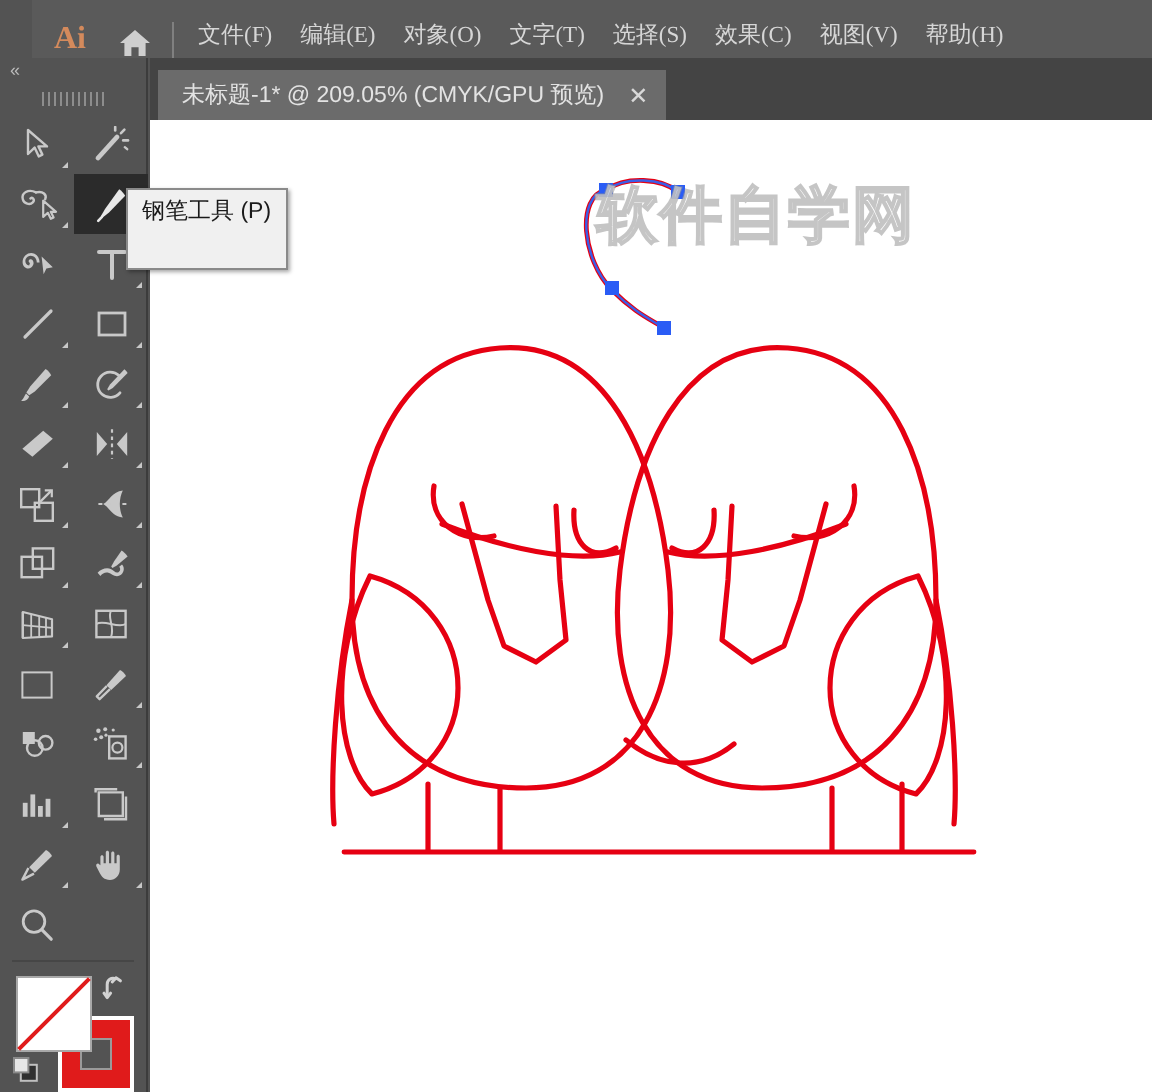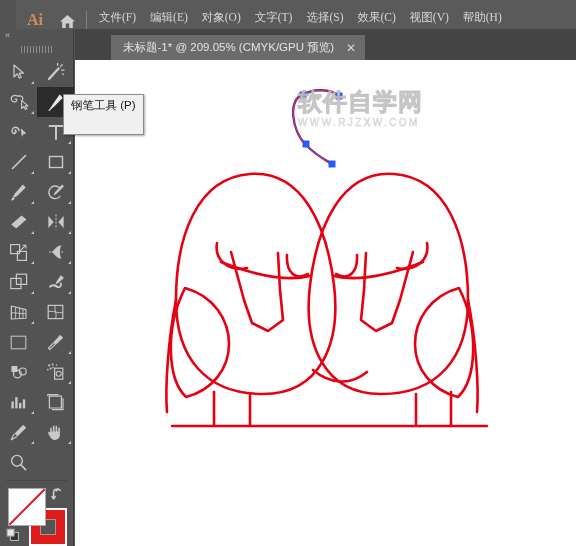--- a/index.html
+++ b/index.html
@@ -72,21 +72,20 @@
   }
   #doc-tab {
     position: absolute;
     left: 4px; top: 6px;
     height: 25px;
     background: #6b6b6b;
     display: flex;
     align-items: center;
     padding: 0 6px 0 12px;
     box-sizing: border-box;
-    margin-left: 32px;
   }
   #doc-tab-title {
     color: #e3e3e3;
     font-size: 11.5px;
     white-space: nowrap;
   }
   #doc-tab-close {
     color: #d8d8d8;
     font-size: 12px;
     margin-left: 12px;
@@ -233,27 +232,27 @@
 
   
   #watermark {
     position: absolute;
     left: 298px; top: 92px;
     z-index: 25;
     pointer-events: none;
     user-select: none;
   }
   #wm-main {
-    font-size: 24px;
+    font-size: 31px;
     font-weight: bold;
     color: rgba(255,255,255,0.80);
     letter-spacing: 1px;
     line-height: 1;
     -webkit-text-stroke: 1px rgba(150,150,150,0.55);
-    font-family: Liberation Mono, monospace;
+    font-family: Liberation Sans, sans-serif;
   }
   #wm-sub {
     font-size: 10px;
     color: rgba(255,255,255,0.82);
     letter-spacing: 2.4px;
     margin-top: 1px;
     -webkit-text-stroke: 0.5px rgba(150,150,150,0.5);
   }
 </style>
 </head>
@@ -611,16 +610,15 @@
         <rect x="299.5" y="91.5" width="7" height="7" fill="#2a5cf5"></rect>
         <rect x="335.5" y="92.5" width="7" height="7" fill="#2a5cf5"></rect>
         <rect x="302.5" y="140.5" width="7" height="7" fill="#2a5cf5"></rect>
         <rect x="328.5" y="160.5" width="7" height="7" fill="#2a5cf5"></rect>
       </g>
     </svg>
   </div>
 
   <div id="watermark">
     <div id="wm-main">软件自学网</div>
-    <div id="wm-sub">WWW.RJZXW.COM</div>
   </div>
 
 </div>
 
 </body></html>

